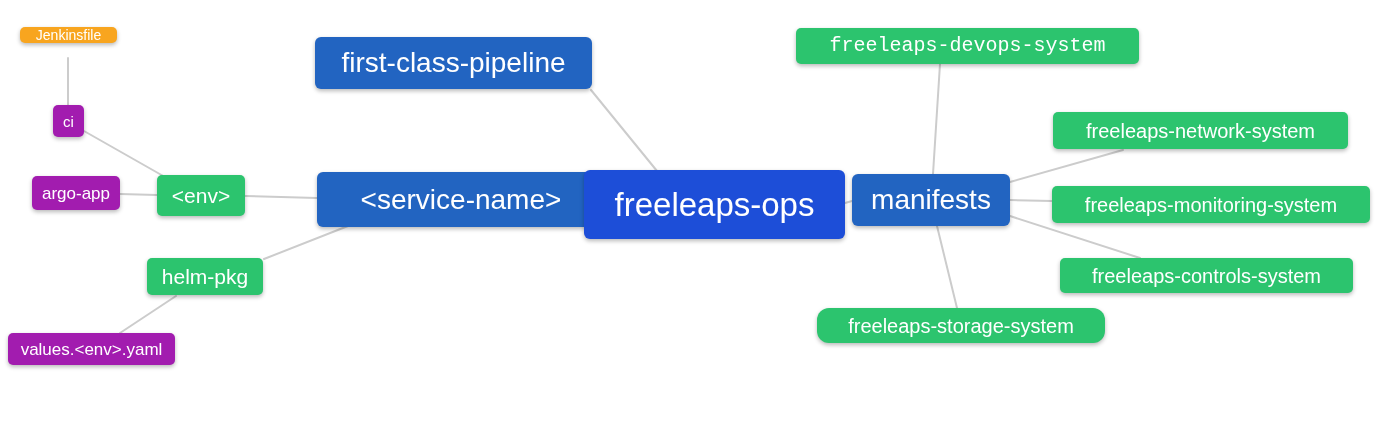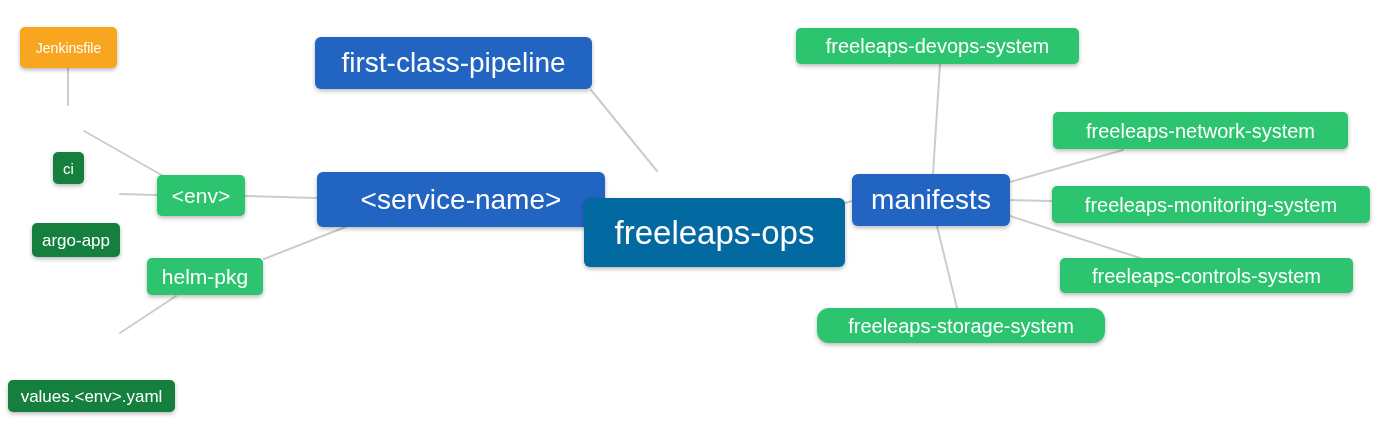--- a/index.html
+++ b/index.html
@@ -32,22 +32,22 @@
     box-shadow: 0 2px 4px rgba(0,0,0,0.28);
     white-space: nowrap;
     line-height: 1;
     box-sizing: border-box;
     cursor: default;
     user-select: none;
   }
   .node.blue   { background: #2264C1; border-radius: 6px; }
   .node.green  { background: #2CC46E; }
   .node.orange { background: #F8A51F; }
-  .node.red    { background: #15803d; margin-top: 47px; }
-  .node.dark   { background: #0369a1; border-radius: 6px; margin-top: 28px; }
+  .node.red    { background: #a21caf; }
+  .node.dark   { background: #1d4ed8; border-radius: 6px; }
 </style>
 </head>
 <body>
 
 <div id="canvas">
 
   <svg id="edge-layer" viewBox="0 0 1390 421" xmlns="http://www.w3.org/2000/svg">
     <g stroke="#CCCCCC" stroke-width="2" fill="none" stroke-linecap="round">
       <line x1="68" y1="58" x2="68" y2="105"></line>
       <line x1="84" y1="131" x2="165" y2="177"></line>
@@ -59,37 +59,37 @@
       <line x1="567" y1="199" x2="584" y2="202"></line>
       <line x1="845" y1="203" x2="852" y2="201"></line>
       <line x1="933" y1="174" x2="940" y2="64"></line>
       <line x1="1010" y1="182" x2="1123" y2="150"></line>
       <line x1="1010" y1="200" x2="1052" y2="201"></line>
       <line x1="1010" y1="216" x2="1140" y2="258"></line>
       <line x1="937" y1="226" x2="957" y2="308"></line>
     </g>
   </svg>
 
-  <div class="node orange" style="left:20px;  top:27px;  width:97px;  height:41px; font-size:14px;">Jenkinsfile</div>
+  <div class="node orange" style="left:20px;  top:27px;  width:97px;  height:16px; font-size:14px;">Jenkinsfile</div>
 
   <div class="node red" style="left:53px;  top:105px; width:31px;  height:32px; font-size:15px;">ci</div>
 
   <div class="node red" style="left:32px;  top:176px; width:88px;  height:34px; font-size:17px;">argo-app</div>
 
   <div class="node green" style="left:157px; top:175px; width:88px;  height:41px; font-size:21px;">&lt;env&gt;</div>
 
   <div class="node blue" style="left:315px; top:37px;  width:277px; height:52px; font-size:28px;">first-class-pipeline</div>
 
   <div class="node blue" style="left:317px; top:172px; width:288px; height:55px; font-size:28px;">&lt;service-name&gt;</div>
 
   <div class="node dark" style="left:584px; top:170px; width:261px; height:69px; font-size:33px;">freeleaps-ops</div>
 
   <div class="node blue" style="left:852px; top:174px; width:158px; height:52px; font-size:28px;">manifests</div>
 
-  <div class="node green" style="left:796px; top:28px;  width:283px; height:36px; font-size:20px;">freeleaps-devops-system</div>
+  <div class="node green" style="left:796px; top:28px;  width:343px; height:36px; font-size:20px;font-family:Liberation Mono, monospace;">freeleaps-devops-system</div>
 
   <div class="node green" style="left:1053px; top:112px; width:295px; height:37px; font-size:20px;">freeleaps-network-system</div>
 
   <div class="node green" style="left:1052px; top:186px; width:318px; height:37px; font-size:20px;">freeleaps-monitoring-system</div>
 
   <div class="node green" style="left:1060px; top:258px; width:293px; height:35px; font-size:20px;">freeleaps-controls-system</div>
 
   <div class="node green" style="left:817px; top:308px; width:288px; height:35px; font-size:20px;border-radius:12px;">freeleaps-storage-system</div>
 
   <div class="node green" style="left:147px; top:258px; width:116px; height:37px; font-size:21px;">helm-pkg</div>

